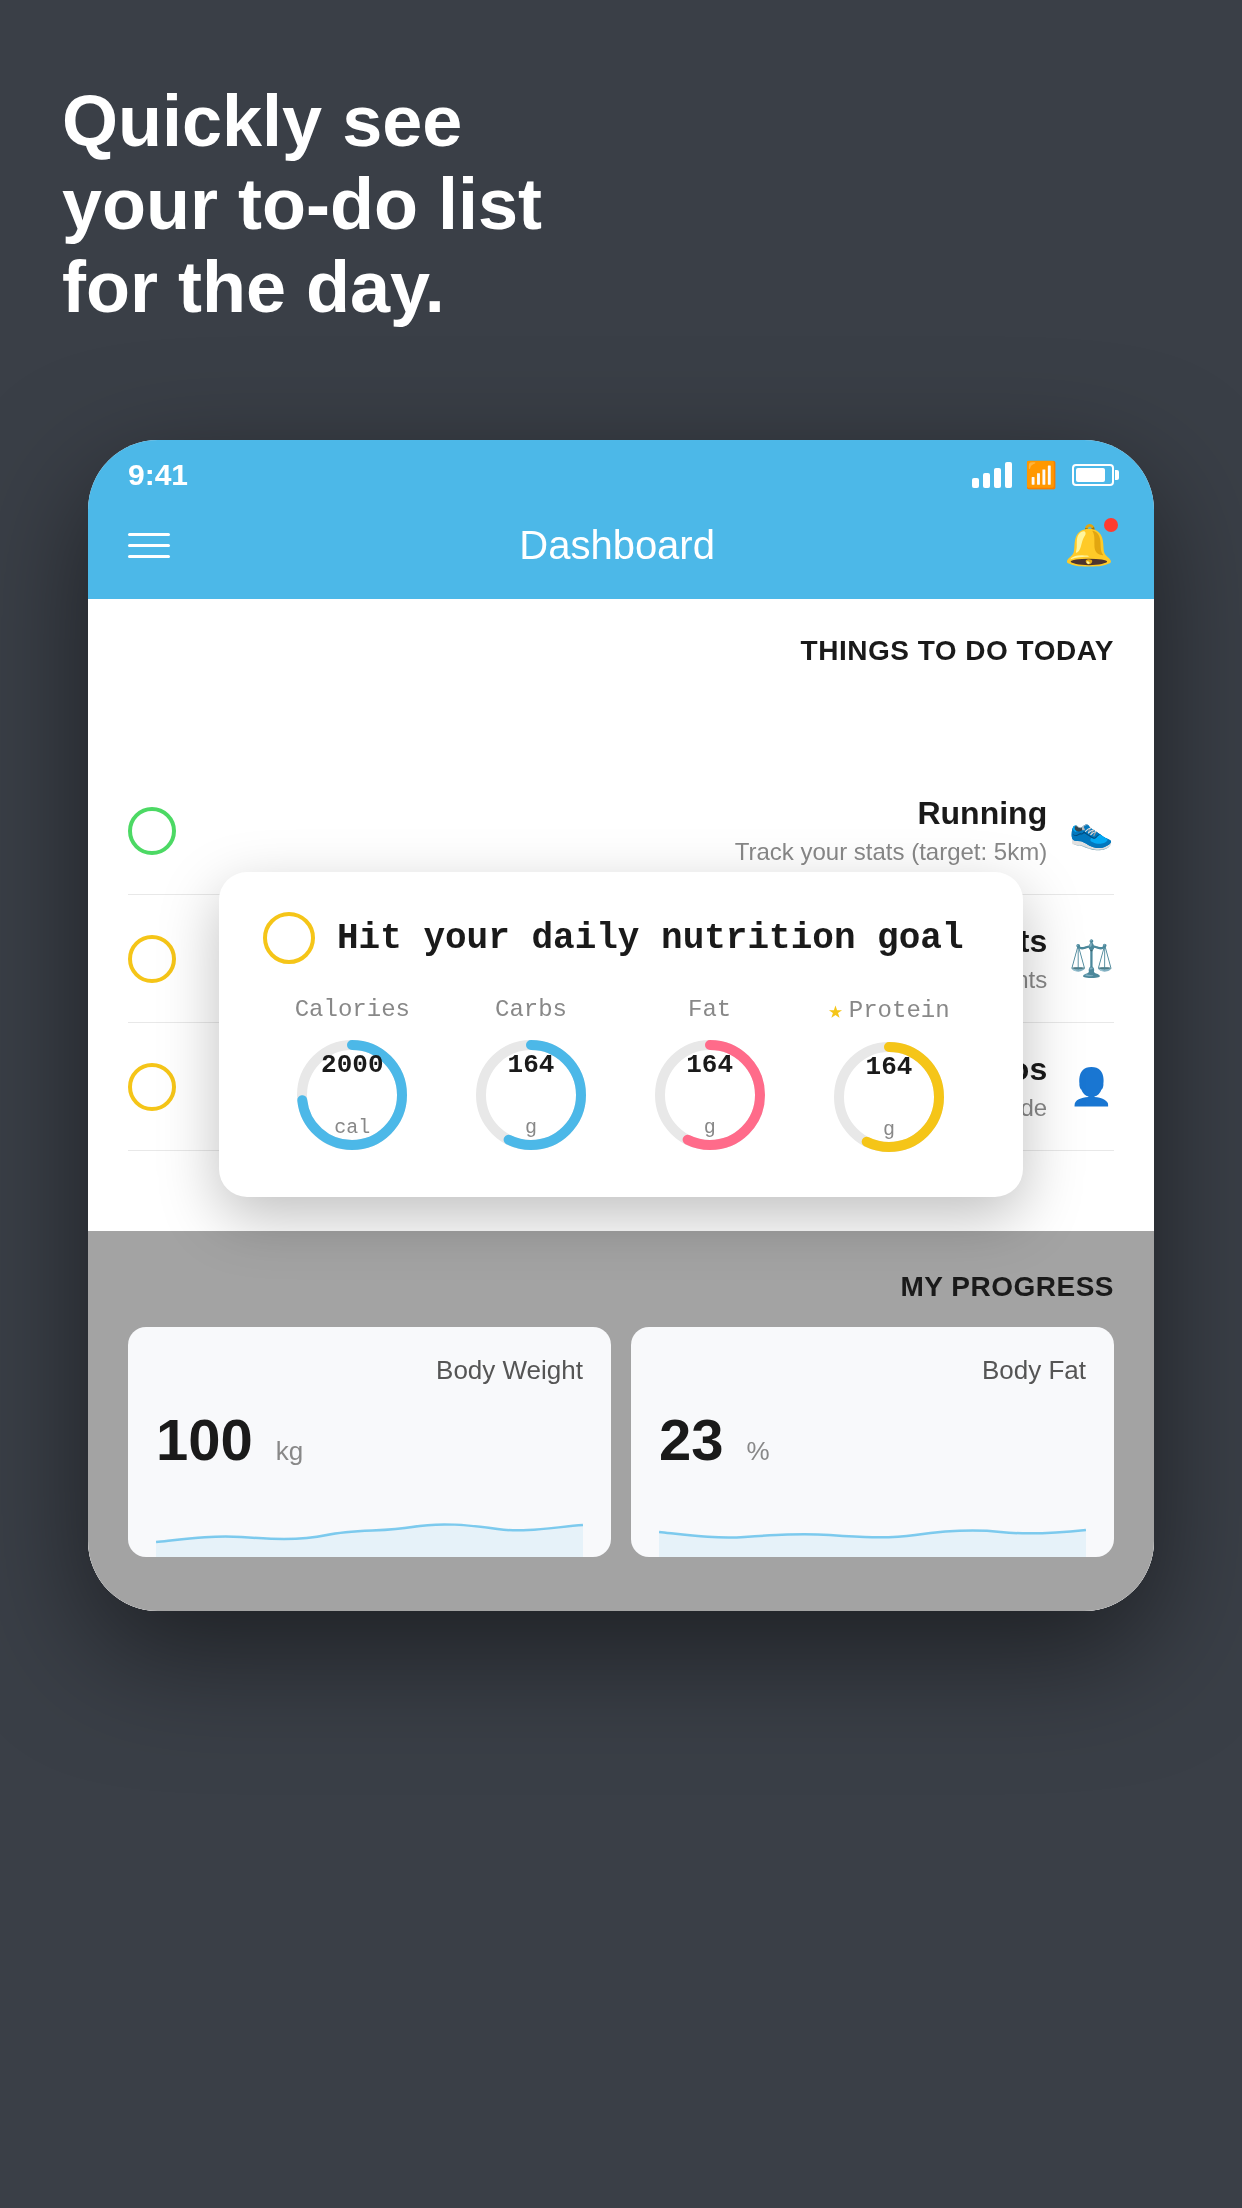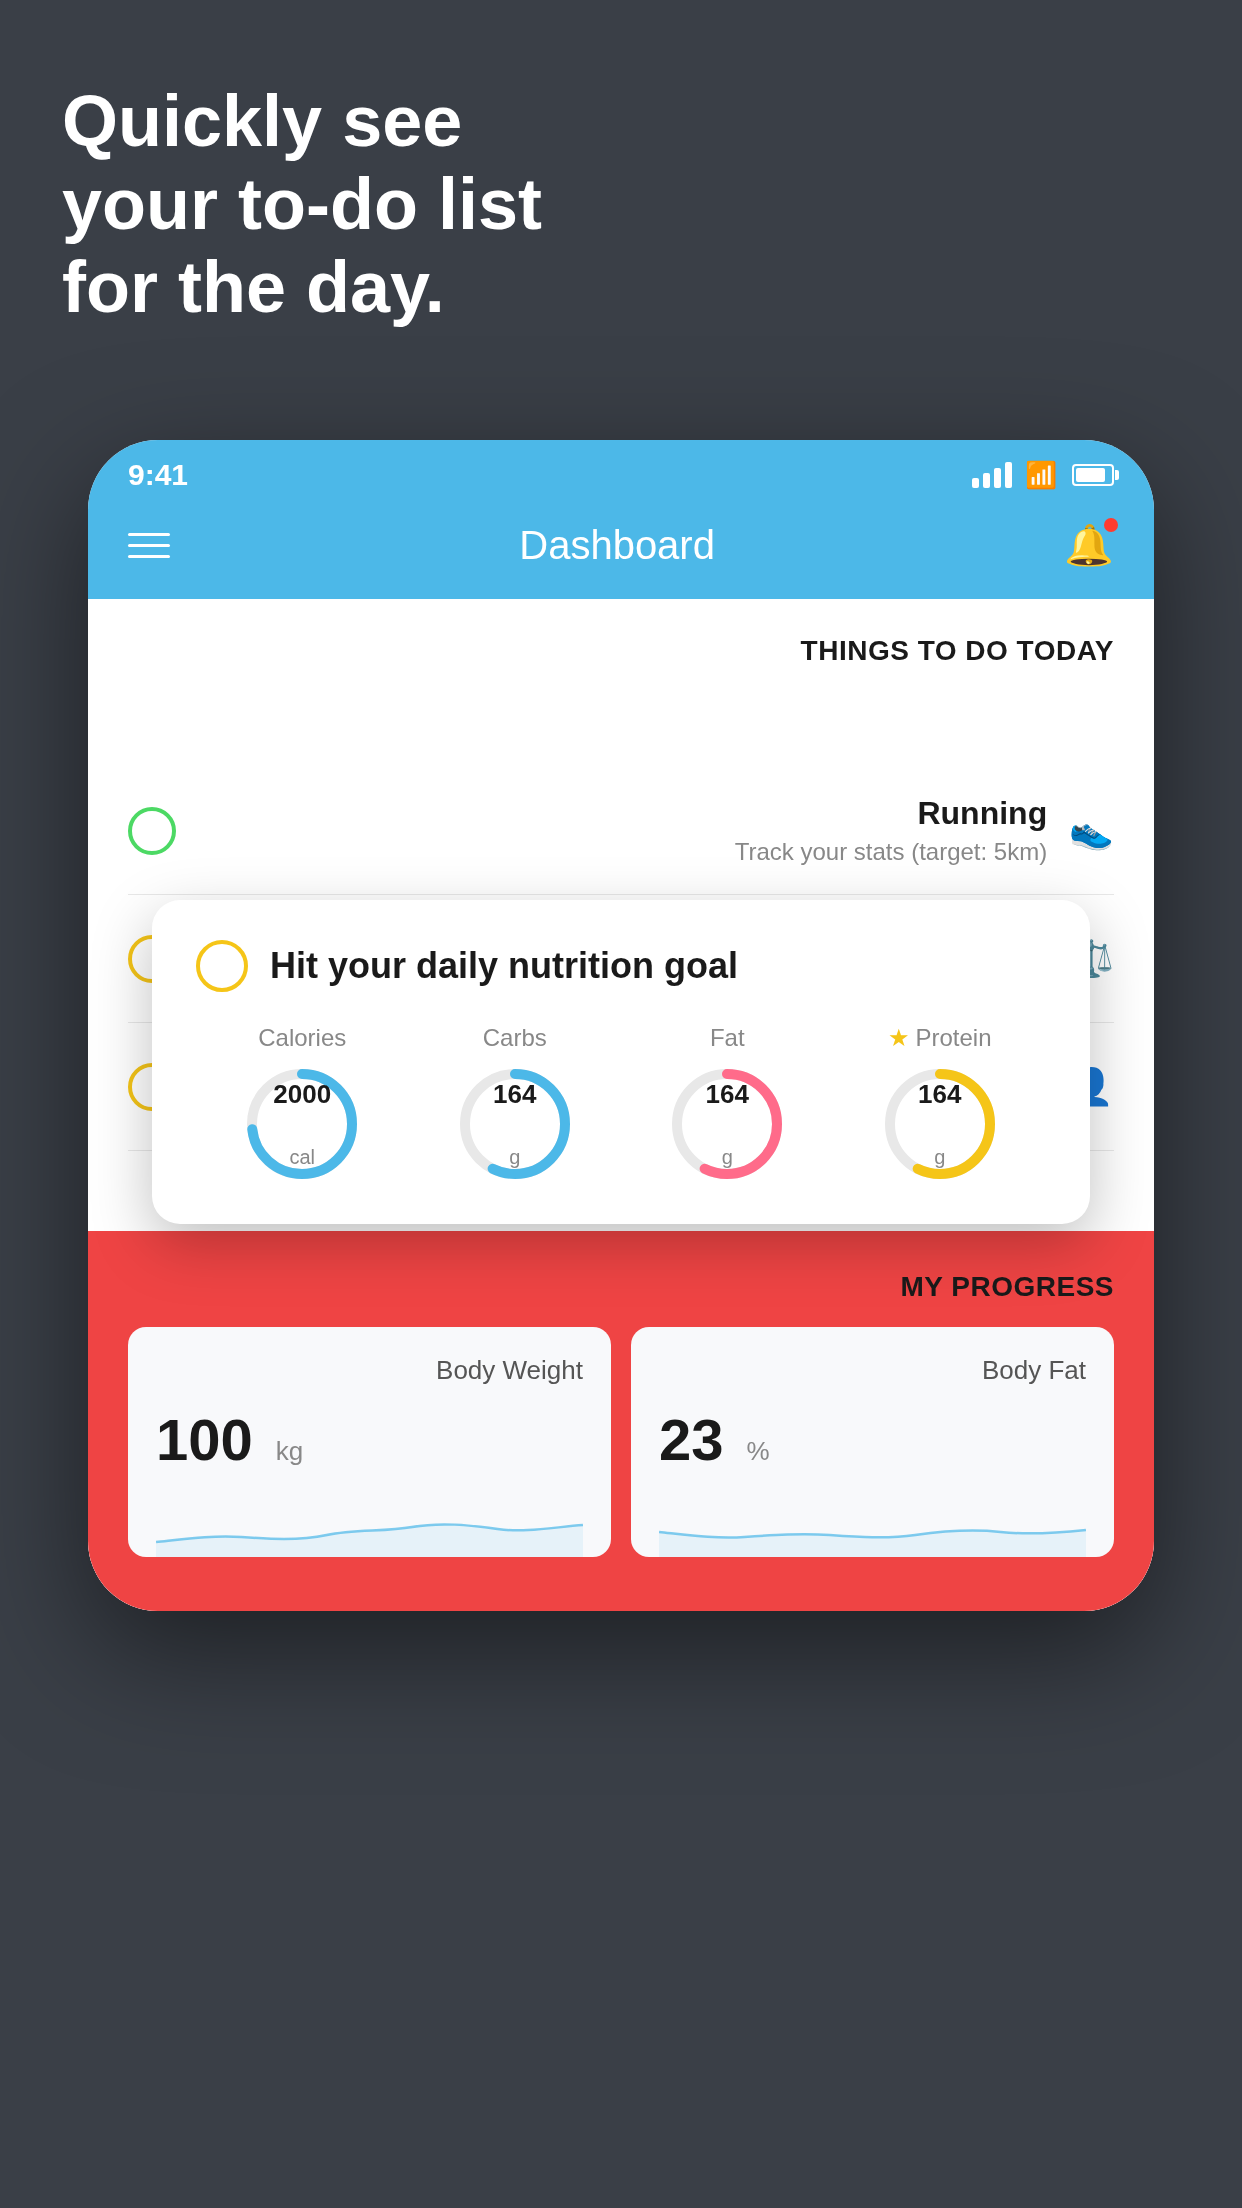--- a/index.html
+++ b/index.html
@@ -151,29 +151,30 @@
       padding: 36px 40px 20px;
       font-size: 28px;
       font-weight: 800;
       color: #1a1a1a;
       letter-spacing: 0.5px;
     }
 
     
     .floating-card {
       position: absolute;
-      top: 900px;
+      top: 872px;
       left: 50%;
       transform: translateX(-50%);
-      width: 938px;
+      width: 804px;
       background: #fff;
       border-radius: 28px;
       box-shadow: 0 20px 60px rgba(0,0,0,0.25);
       padding: 40px 44px;
       z-index: 10;
+      font-family: Liberation Mono, monospace;
     }
 
     .card-title-row {
       display: flex;
       align-items: center;
       gap: 22px;
       margin-bottom: 32px;
     }
     .circle-checkbox {
       width: 52px;
@@ -282,21 +283,21 @@
       font-size: 24px;
       color: #888;
     }
     .todo-icon {
       font-size: 36px;
       color: #ccc;
     }
 
     
     .progress-section {
-      background: #ef4444;
+      background: #a3a3a3;
       padding: 40px 40px 0;
       margin-top: 20px;
     }
     .progress-title {
       font-size: 28px;
       font-weight: 800;
       color: #1a1a1a;
       letter-spacing: 0.5px;
       margin-bottom: 24px;
     }

